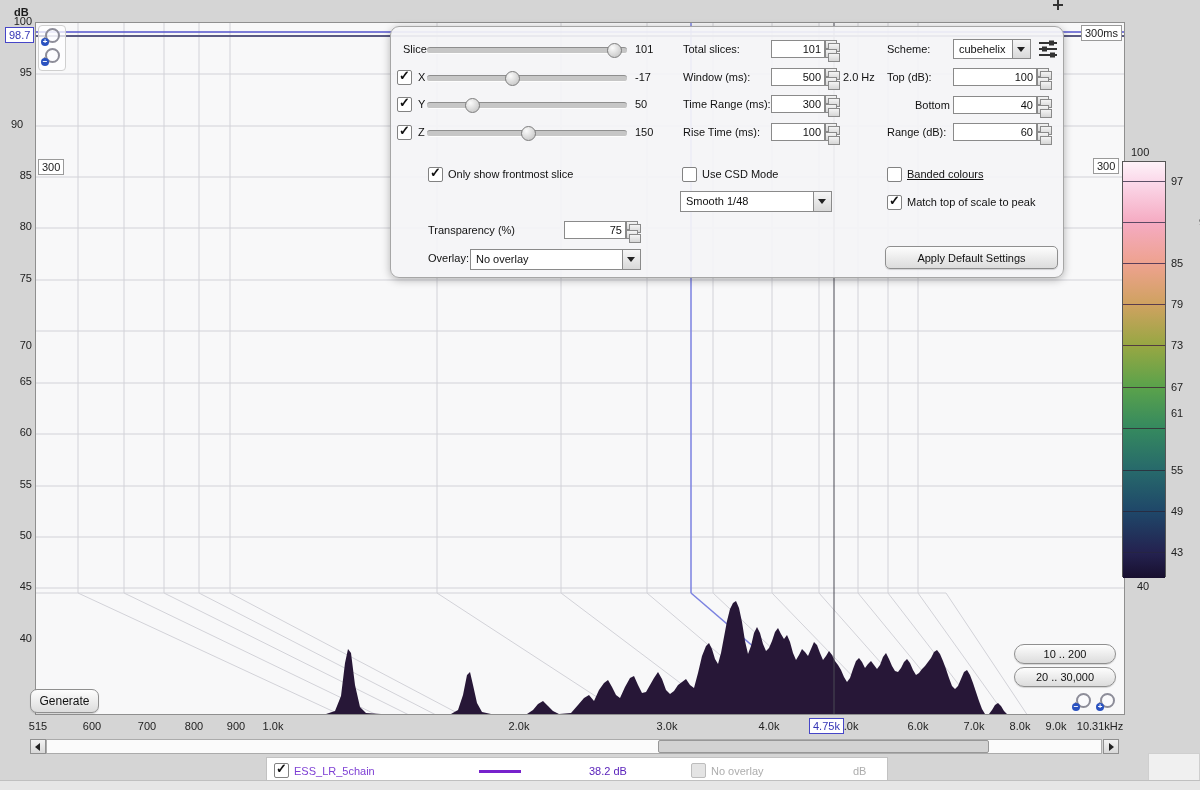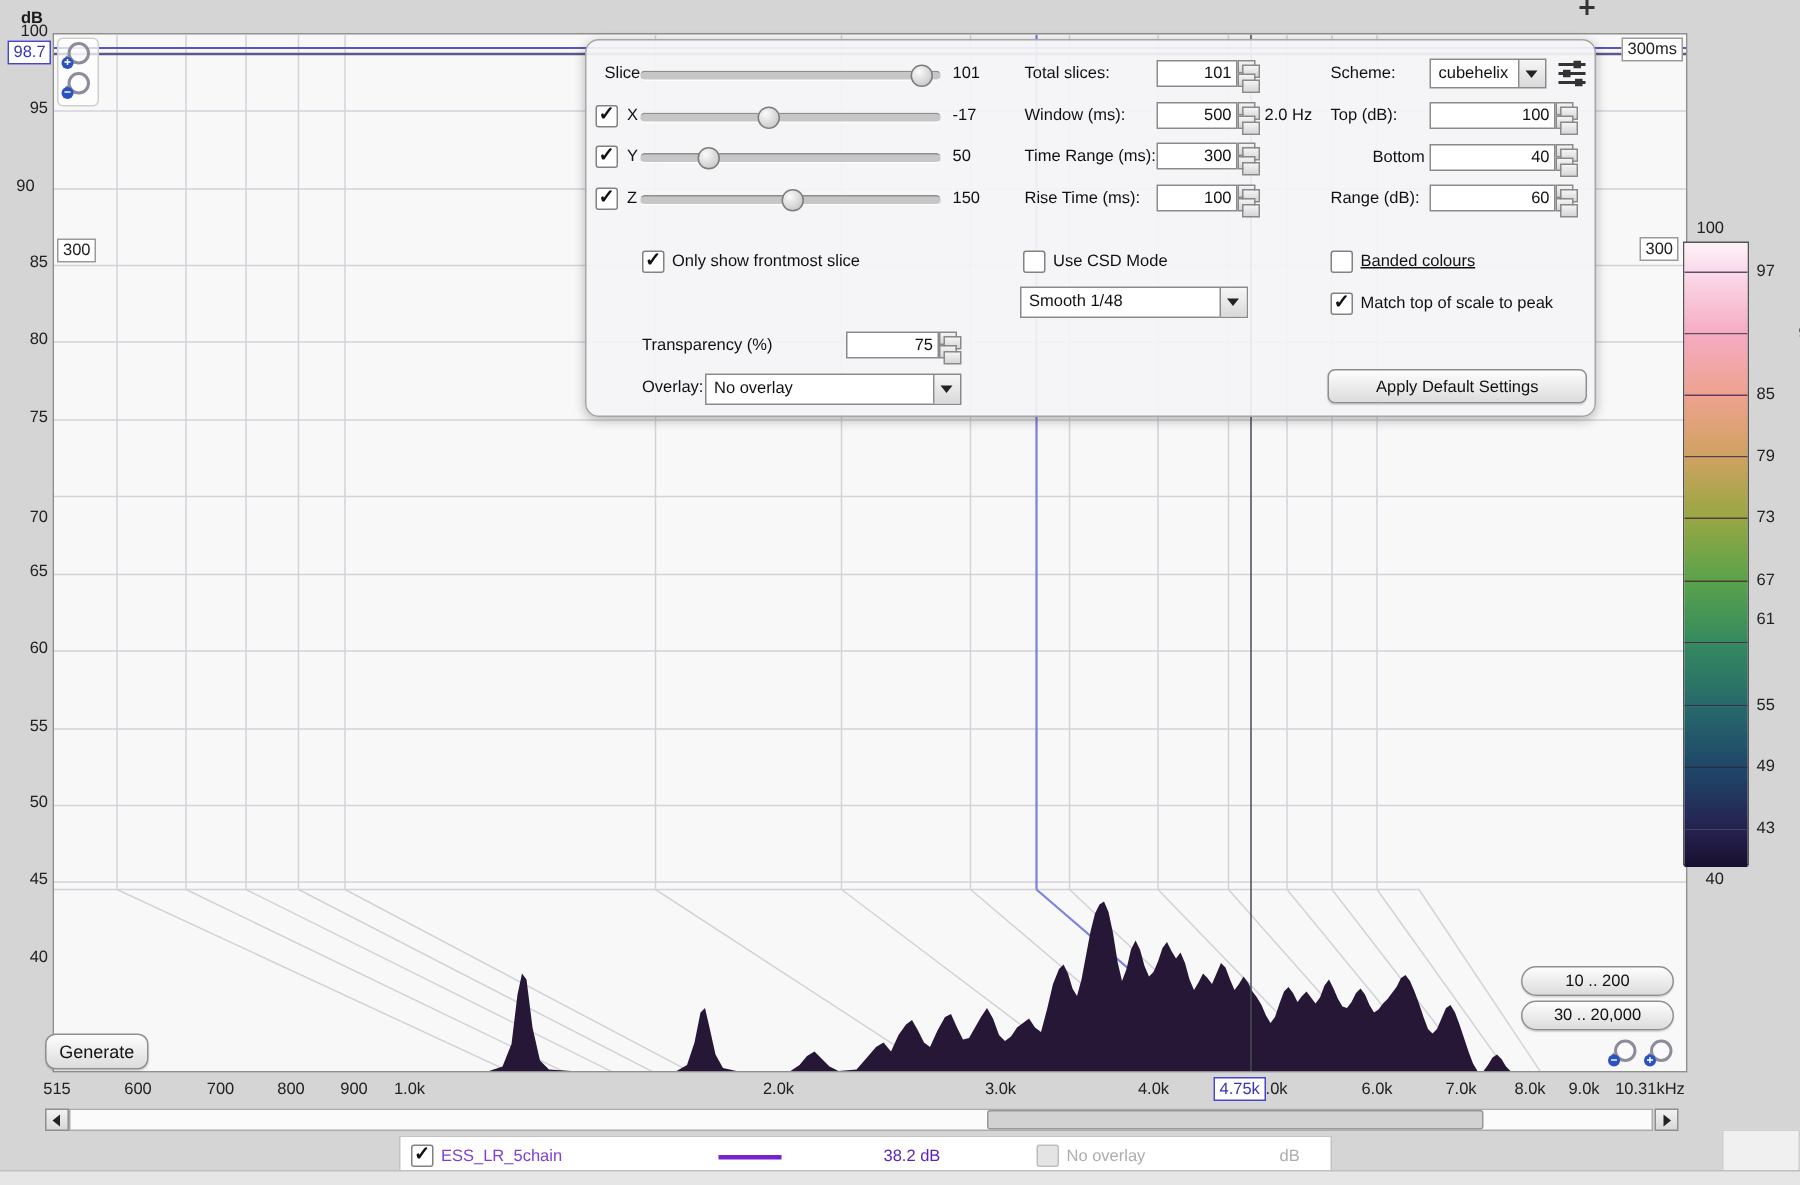--- a/index.html
+++ b/index.html
@@ -366,21 +366,21 @@
       <div class="cbar-lab" style="top: 339px;">73</div>
       <div class="cbar-lab" style="top: 381px;">67</div>
       <div class="cbar-lab" style="top: 407px;">61</div>
       <div class="cbar-lab" style="top: 464px;">55</div>
       <div class="cbar-lab" style="top: 505px;">49</div>
       <div class="cbar-lab" style="top: 546px;">43</div>
     </div>
   <div class="cbar-lab" style="left:1137px;top:580px;">40</div>
 
   <button class="btn pill" style="left:1014px;top:644px;width:102px;height:20px;font-size:11px;font-family:inherit;">10 .. 200</button>
-  <button class="btn pill" style="left:1014px;top:667px;width:102px;height:20px;font-size:11px;font-family:inherit;">30 .. 20,000</button>
+  <button class="btn pill" style="left:1014px;top:667px;width:102px;height:20px;font-size:11px;font-family:inherit;">20 .. 30,000</button>
   <div class="mag" style="left:1072px;top:692px;">
     <div class="ring"></div>
       <div class="stem"></div>
       <div class="badge">−</div>
   </div>
   <div class="mag" style="left:1096px;top:692px;">
     <div class="ring"></div>
       <div class="stem"></div>
       <div class="badge">+</div>
   </div>

